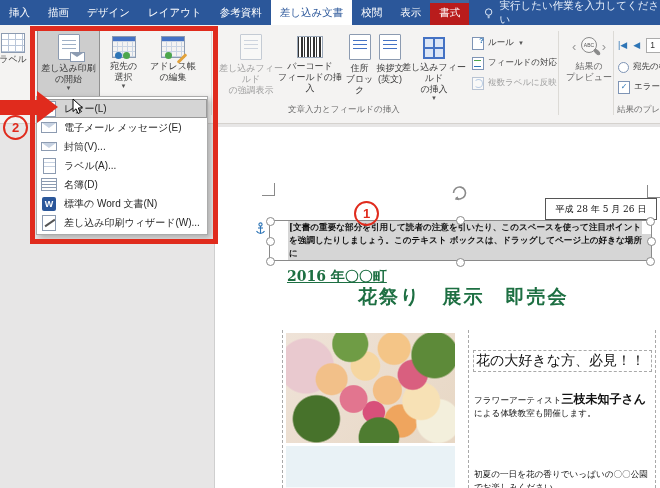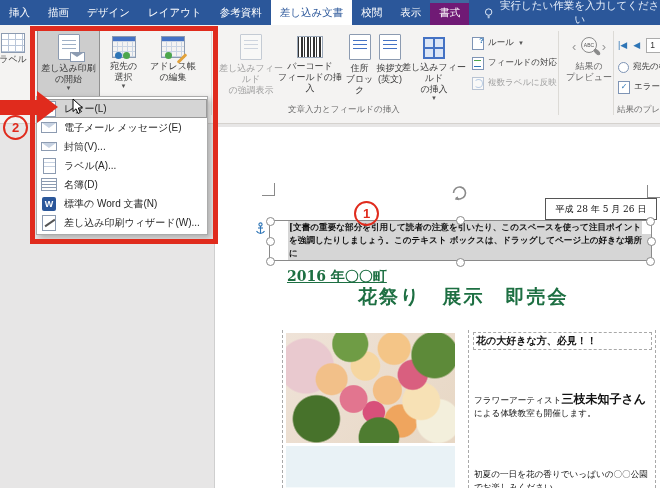--- a/index.html
+++ b/index.html
@@ -1,24 +1,24 @@
 <!DOCTYPE html>
 <html><head>
 <meta charset="utf-8">
 <style>
   html,body{margin:0;padding:0;background:#fff;}
   .app{position:relative;width:660px;height:488px;overflow:hidden;
        font-family:"Liberation Sans","DejaVu Sans",sans-serif;
        -webkit-font-smoothing:antialiased;background:#E7E6E6;}
   
   .tabbar{position:absolute;left:0;top:0;width:660px;height:25px;background:#2B579A;
-          display:flex;align-items:stretch;color:#fff;font-size:10.5px;text-align:center;}
+          display:flex;align-items:stretch;color:#fff;font-size:10.5px;}
   .tab{display:flex;align-items:center;padding:0 9px;cursor:default;white-space:nowrap;}
   .tab.active{background:#fff;color:#2B579A;}
-  .ctx-wrap{position:relative;display:flex;align-items:stretch;background:#701a75;}
+  .ctx-wrap{position:relative;display:flex;align-items:stretch;background:#b91c1c;}
   .ctx-strip{position:absolute;left:0;top:0;width:100%;height:3px;background:#40689F;}
   .tellme{display:flex;align-items:center;gap:5px;padding-left:14px;color:#E8F0FB;}
   .bulb{width:12px;height:12px;}
   
   .ribbon{position:absolute;left:0;top:25px;width:660px;height:98px;background:#F4F3F2;
           border-bottom:1px solid #D5D2CE;font-size:9px;color:#3b3b3b;}
   .rsep{position:absolute;top:6px;height:84px;width:1px;background:#DCDAD6;}
   .bigbtn{position:absolute;top:4px;height:72px;display:flex;flex-direction:column;align-items:center;
           justify-content:flex-start;text-align:center;border:1px solid transparent;}
   .bigbtn .blabel{margin-top:3px;line-height:11px;white-space:pre-line;}
@@ -126,21 +126,21 @@
       radial-gradient(circle at 12% 55%,#E0417A 0 9%,transparent 10%),
       radial-gradient(circle at 30% 65%,#EE7DA6 0 10%,transparent 11%),
       radial-gradient(circle at 50% 58%,#D42868 0 10%,transparent 11%),
       radial-gradient(circle at 70% 62%,#EF5E92 0 11%,transparent 12%),
       radial-gradient(circle at 88% 55%,#DB2F6E 0 10%,transparent 11%),
       radial-gradient(circle at 40% 82%,#C81F56 0 12%,transparent 13%),
       radial-gradient(circle at 75% 85%,#E2497F 0 12%,transparent 13%),
       radial-gradient(circle at 15% 85%,#D63A6E 0 11%,transparent 12%),
       linear-gradient(#E9F2F6 0 34%,#F6FAFB 34% 42%,#A9C49B 42%,#7FA46F);}
   .rightcol{position:absolute;left:185px;top:0;width:186px;height:158px;border-left:1px dashed #A9A9A9;border-right:1px dashed #A9A9A9;}
-  .rc-head{position:absolute;left:4px;top:2px;right:3px;border:1px dashed #A9A9A9;font-size:10px;font-weight:bold;
+  .rc-head{position:absolute;left:4px;top:20px;right:3px;border:1px dashed #A9A9A9;font-size:14px;font-weight:normal;
       font-family:"DejaVu Serif","Liberation Serif",serif;color:#111;padding:1px 2px;white-space:nowrap;overflow:hidden;}
   .rc-p{position:absolute;left:5px;right:4px;font-family:"DejaVu Serif","Liberation Serif",serif;
       font-size:8.6px;line-height:12.5px;color:#111;}
   .rc-p b{font-size:12px;}
   .rc-p1{top:18px;} .rc-p2{top:63px;} .rc-p3{top:138px;}
   .circle1{position:absolute;left:139px;top:74px;z-index:20;}
 </style>
 </head>
 <body>
 

